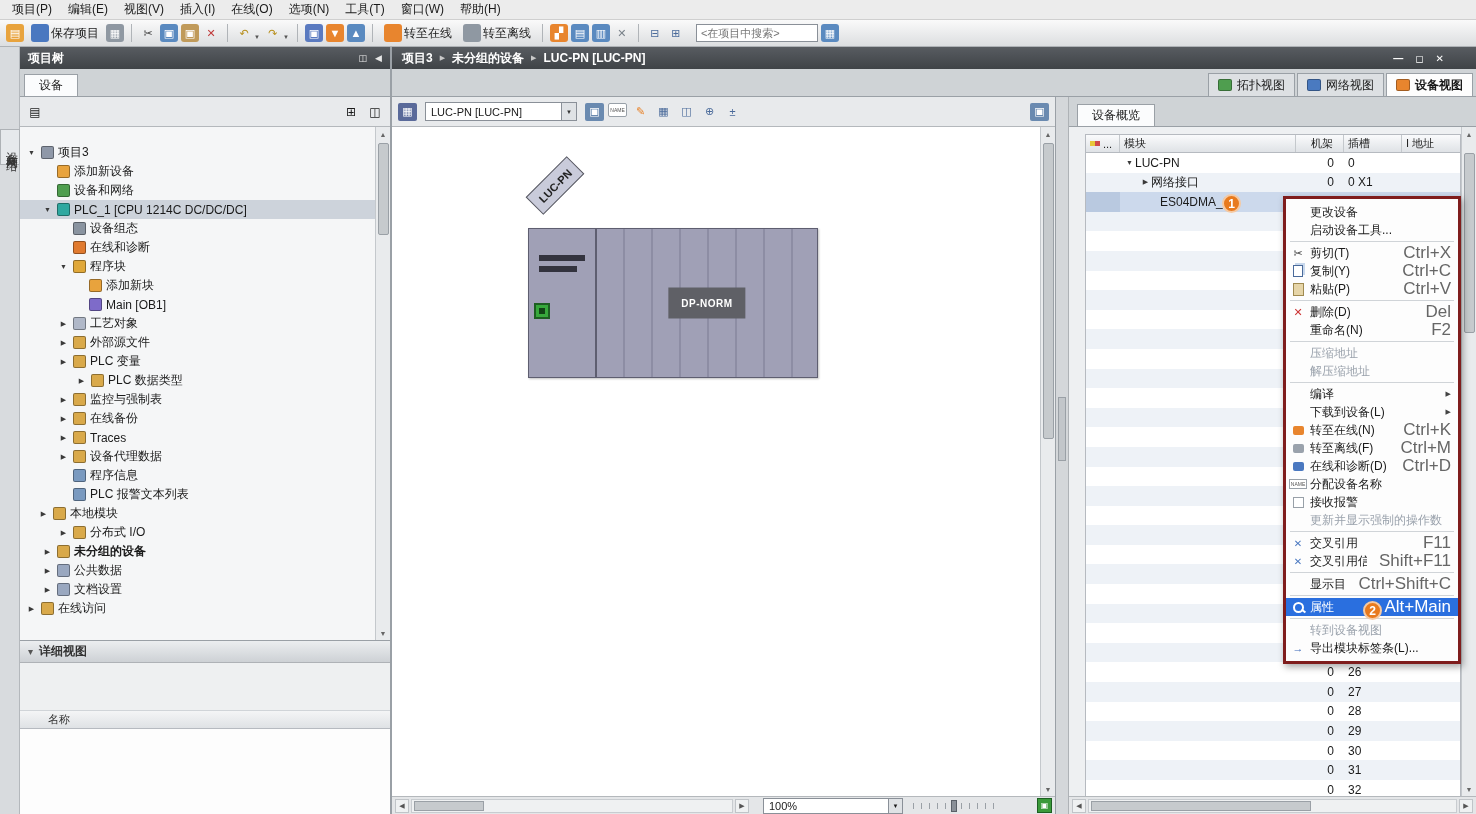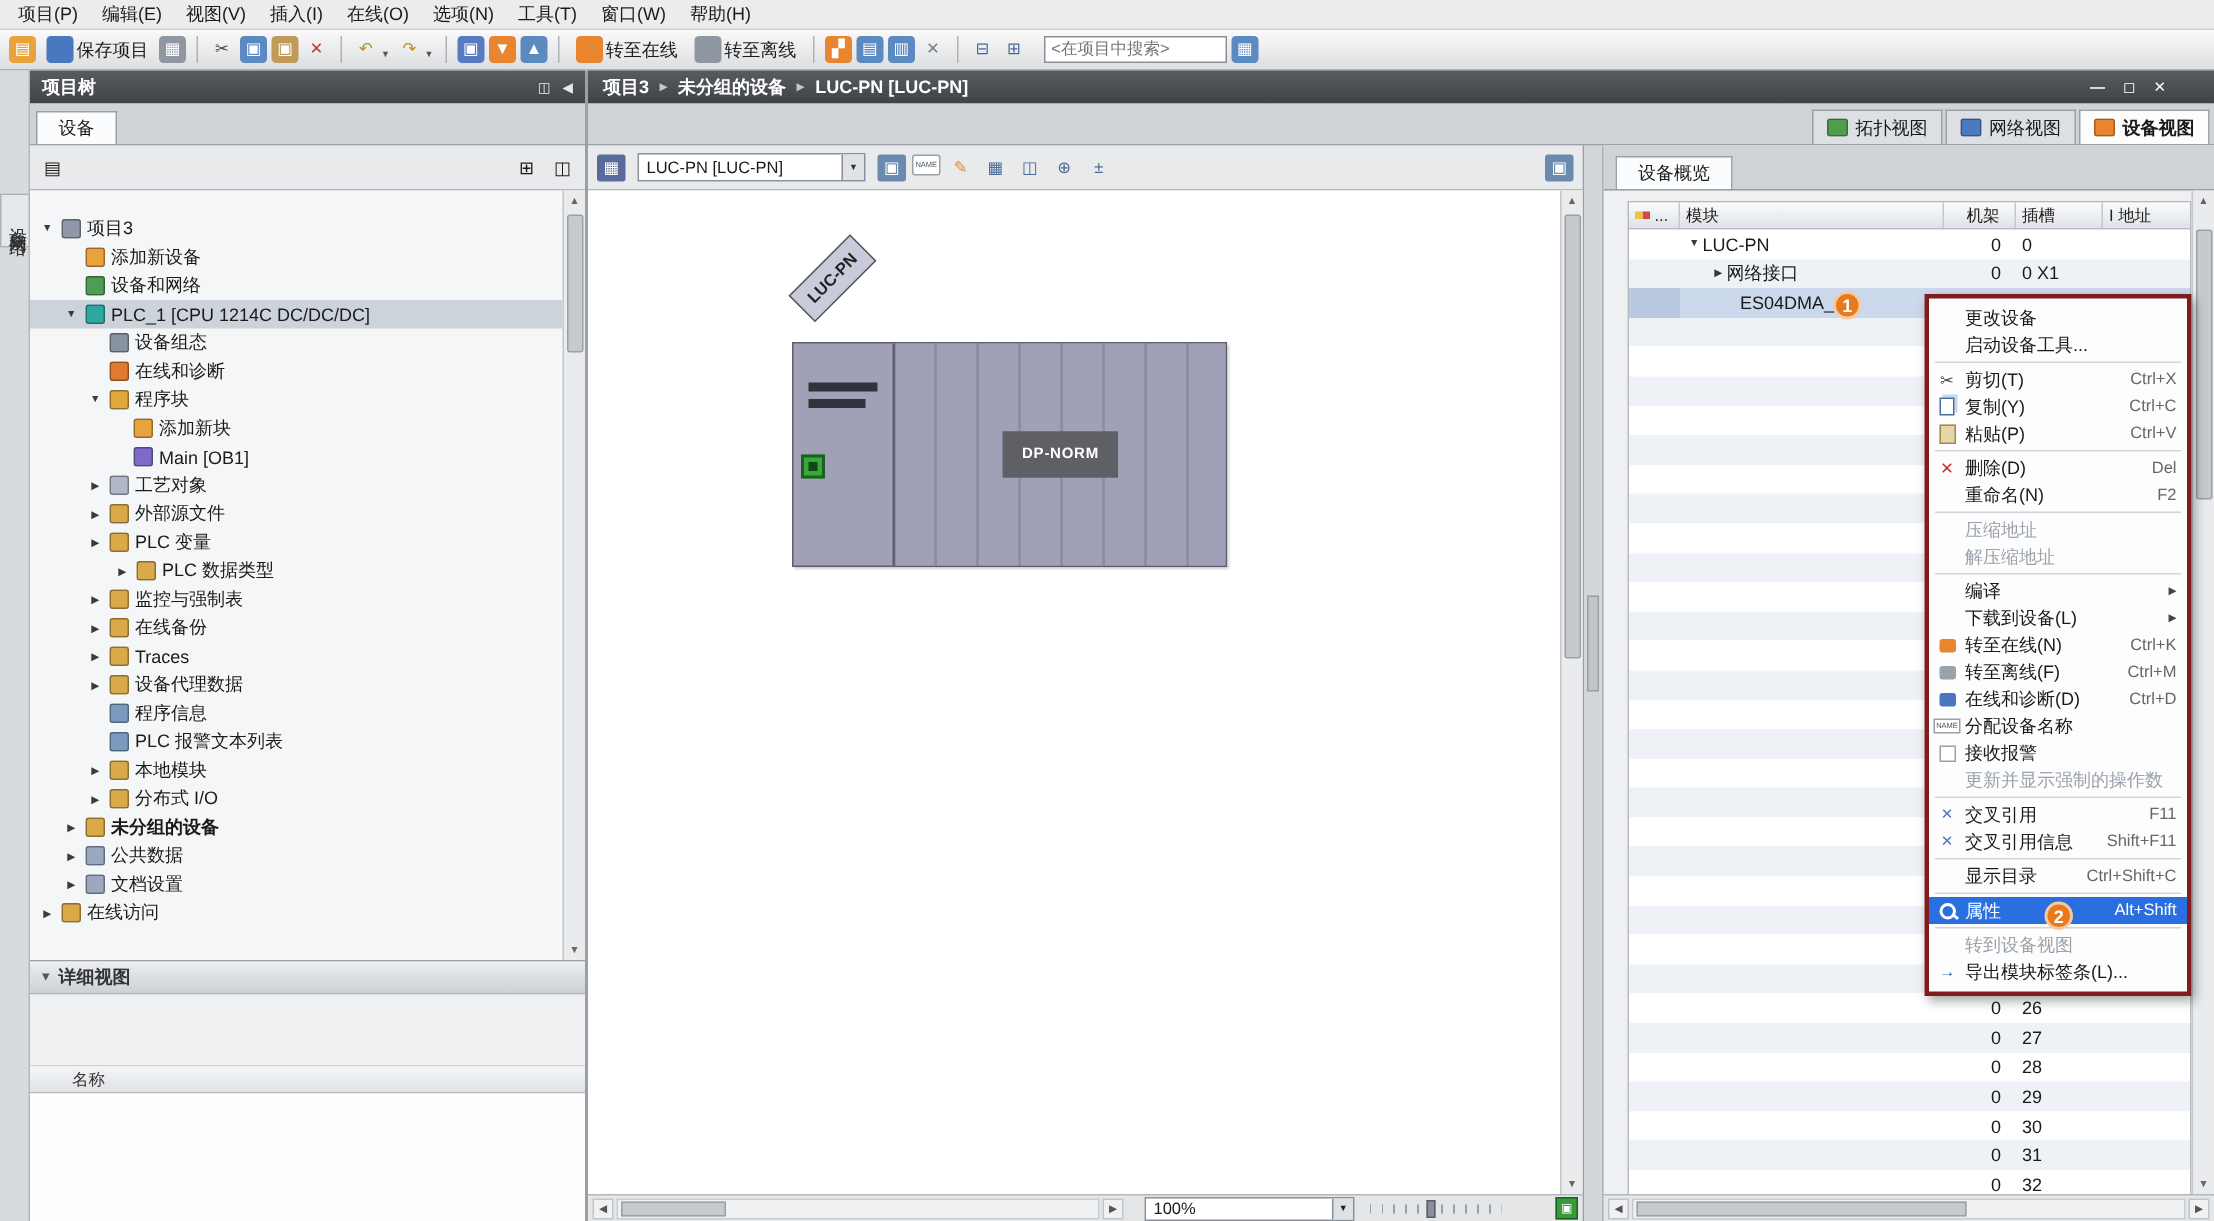--- a/index.html
+++ b/index.html
@@ -119,21 +119,21 @@
 .ov-row.selected .c-icon{background:#b9c9e0;}
 .ov-hscroll{height:18px;flex:0 0 18px;background:#e4e6e8;border-top:1px solid #b4b8bc;display:flex;align-items:center;gap:2px;padding:0 3px;}
 .ov-hscroll .hsb-track{flex:1;width:auto;}
 .ov-hscroll .hsb-thumb{width:60%;}
 
 
 .context-menu{position:absolute;left:1283px;top:196px;width:178px;background:#fdfdfd;border:3px solid #7f1d1d;box-shadow:2px 3px 7px rgba(0,0,0,.35);padding:4px 0;z-index:50;font-size:12px;}
 .cm-item{height:18px;display:flex;align-items:center;padding:0 7px 0 4px;gap:4px;white-space:nowrap;}
 .cm-icon{width:16px;flex:0 0 16px;height:15px;display:inline-flex;align-items:center;justify-content:center;position:relative;}
 .cm-label{overflow:hidden;}
-.cm-short{margin-left:auto;color:#666;font-size:11px;padding-left:8px;}
+.cm-short{margin-left:auto;color:#666;font-size:17px;padding-left:8px;}
 .cm-arrow{margin-left:auto;font-size:7px;color:#444;}
 .cm-item.hl{background:var(--accent-blue);color:#fff;}
 .cm-item.hl .cm-short{color:#fff;}
 .cm-item.disabled{color:#9aa2ac;}
 .cm-sep{height:1px;background:#d0d4d8;margin:2px 4px;}
 .ic-cut::before{content:"✂";font-size:11px;color:#444;}
 .ic-copy::before{content:"";width:8px;height:10px;border:1px solid #4a6a9a;background:#fff;box-shadow:2px -2px 0 0 #c8d8ec;}
 .ic-paste::before{content:"";width:9px;height:11px;background:#e6d5a8;border:1px solid #a08a50;}
 .ic-delete::before{content:"✕";color:#c33;font-weight:bold;font-size:11px;}
 .ic-online::before{content:"";width:11px;height:9px;background:#e8852e;border-radius:2px;}
@@ -327,21 +327,21 @@
           <div class="tree-row" style="padding-left: 38px;">
             <span class="twisty"></span>
             <span class="ticon" style="background: rgb(122, 154, 192);"></span>
             <span class="tlabel">程序信息</span>
           </div>
           <div class="tree-row" style="padding-left: 38px;">
             <span class="twisty"></span>
             <span class="ticon" style="background: rgb(122, 154, 192);"></span>
             <span class="tlabel">PLC 报警文本列表</span>
           </div>
-          <div class="tree-row" style="padding-left: 38px;">
+          <div class="tree-row" style="padding-left: 18px;">
             <span class="twisty">▶</span>
             <span class="ticon" style="background: rgb(217, 169, 74);"></span>
             <span class="tlabel">本地模块</span>
           </div>
           <div class="tree-row" style="padding-left: 38px;">
             <span class="twisty">▶</span>
             <span class="ticon" style="background: rgb(217, 169, 74);"></span>
             <span class="tlabel">分布式 I/O</span>
           </div>
           <div class="tree-row" style="padding-left: 22px;">
@@ -850,21 +850,21 @@
     <div class="cm-sep"></div>
     <div class="cm-item">
       <span class="cm-icon"></span>
       <span class="cm-label">显示目录</span>
       <span class="cm-short">Ctrl+Shift+C</span>
     </div>
     <div class="cm-sep"></div>
     <div class="cm-item hl">
       <span class="cm-icon ic-props"></span>
       <span class="cm-label">属性</span>
-      <span class="cm-short">Alt+Shift</span>
+      <span class="cm-short">Alt+Main</span>
     </div>
     <div class="cm-sep"></div>
     <div class="cm-item disabled">
       <span class="cm-icon"></span>
       <span class="cm-label">转到设备视图</span>
     </div>
     <div class="cm-item">
       <span class="cm-icon ic-export"></span>
       <span class="cm-label">导出模块标签条(L)...</span>
     </div>

